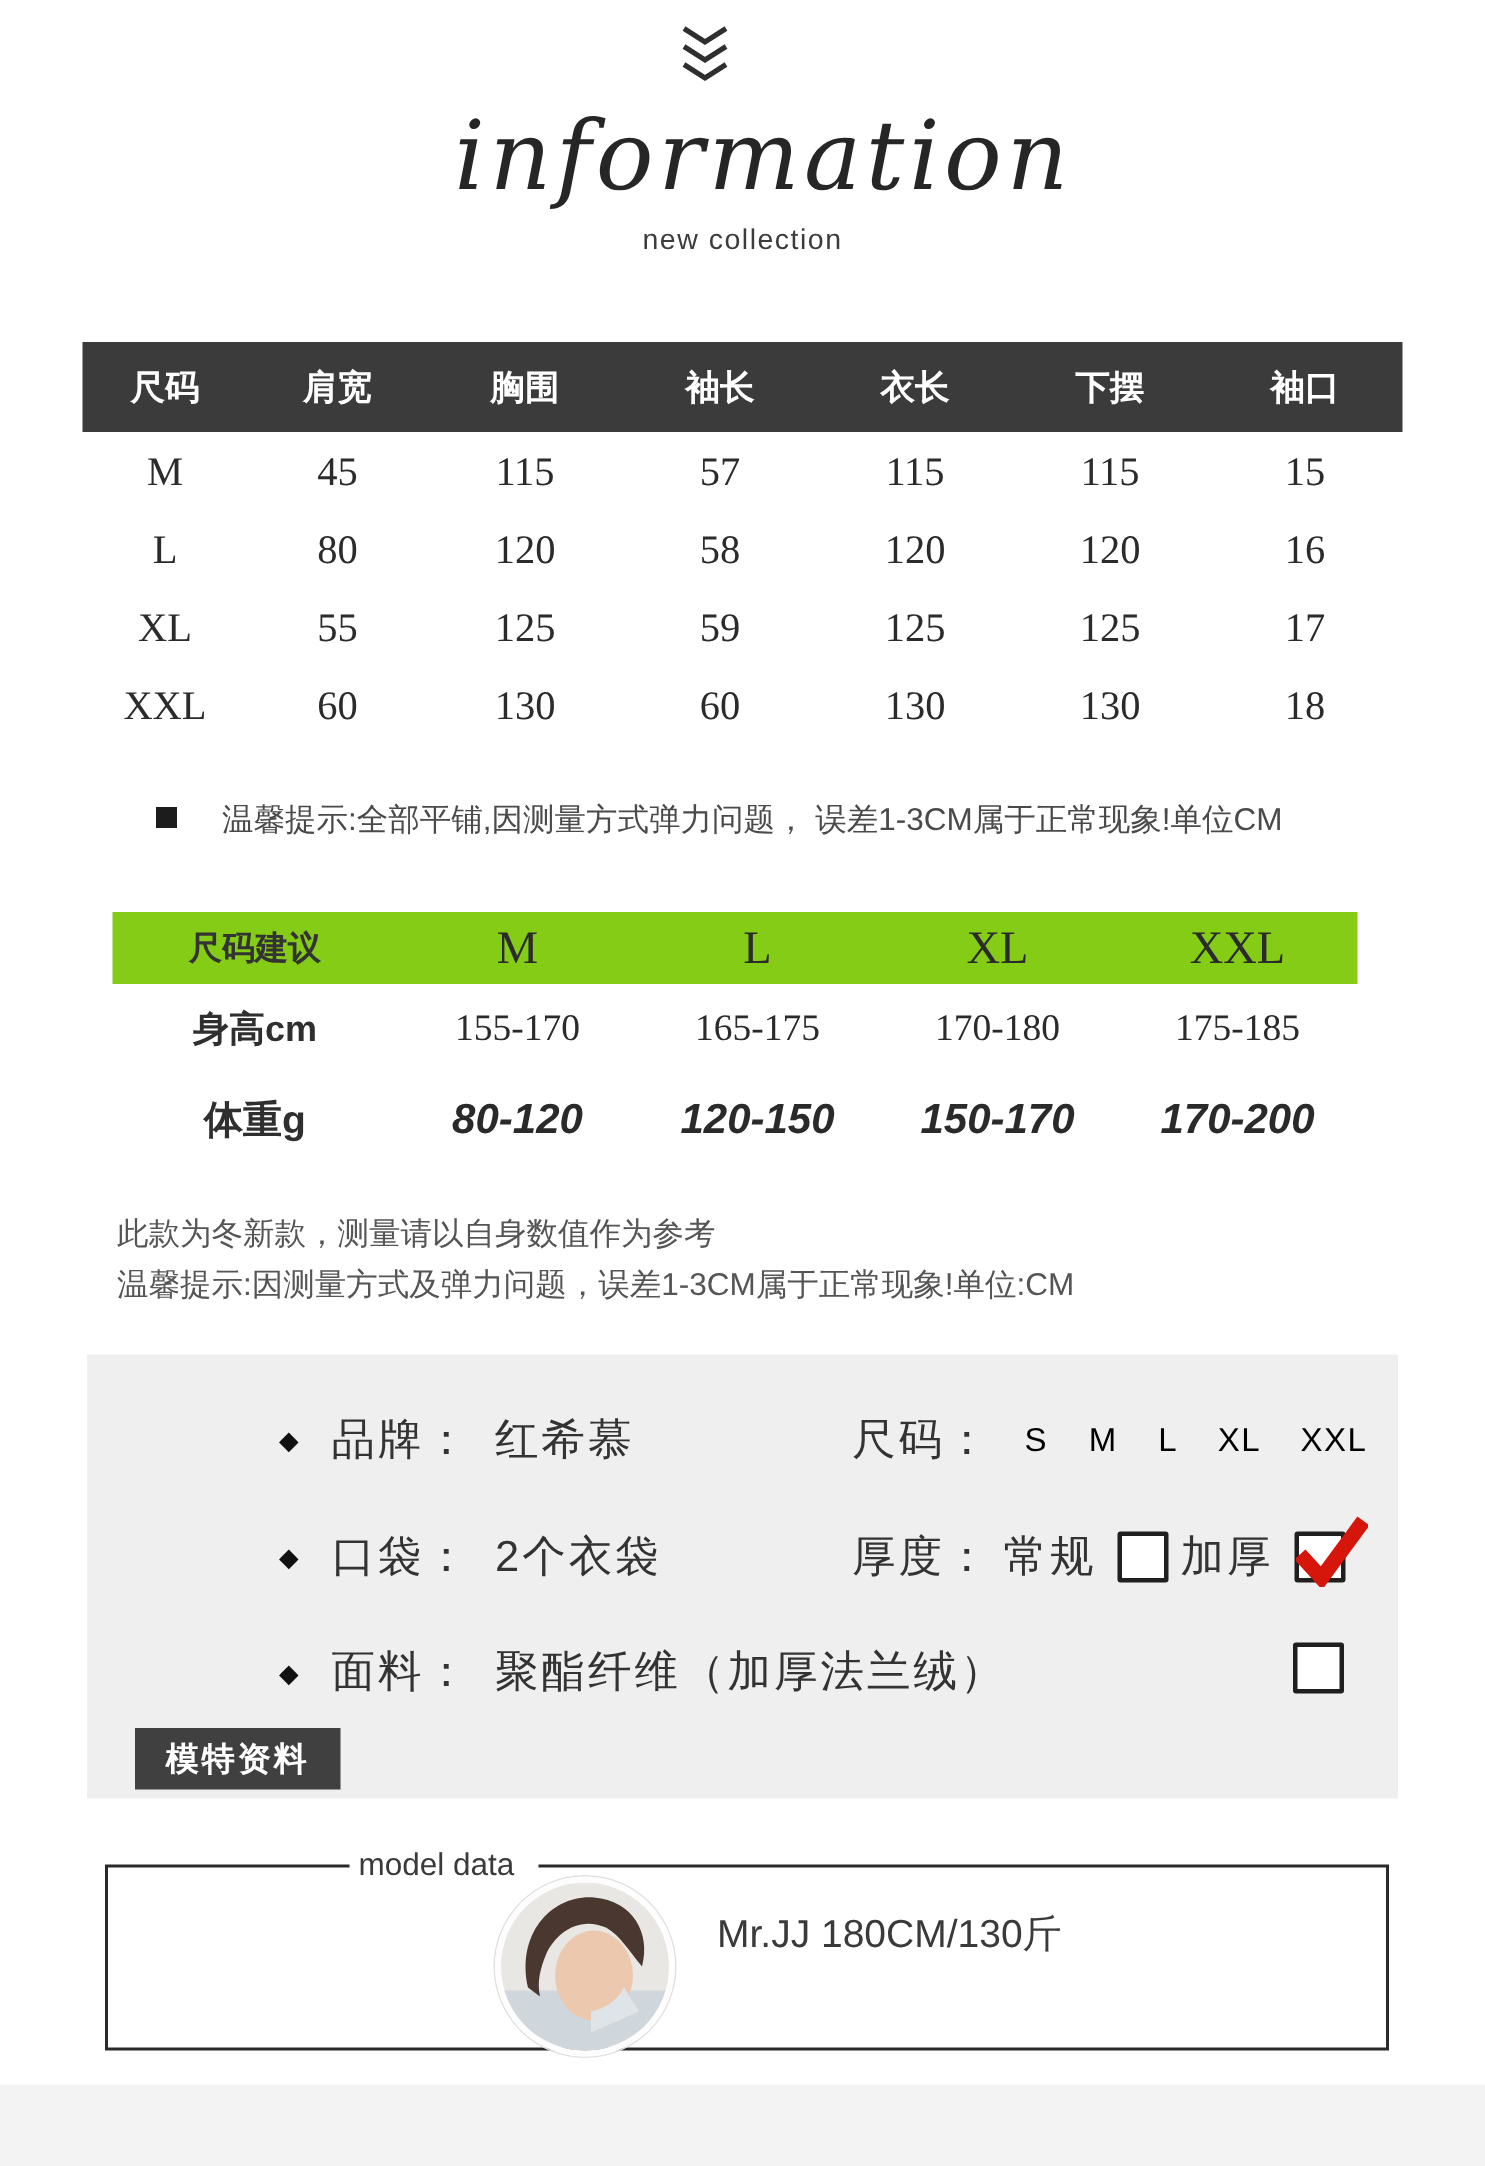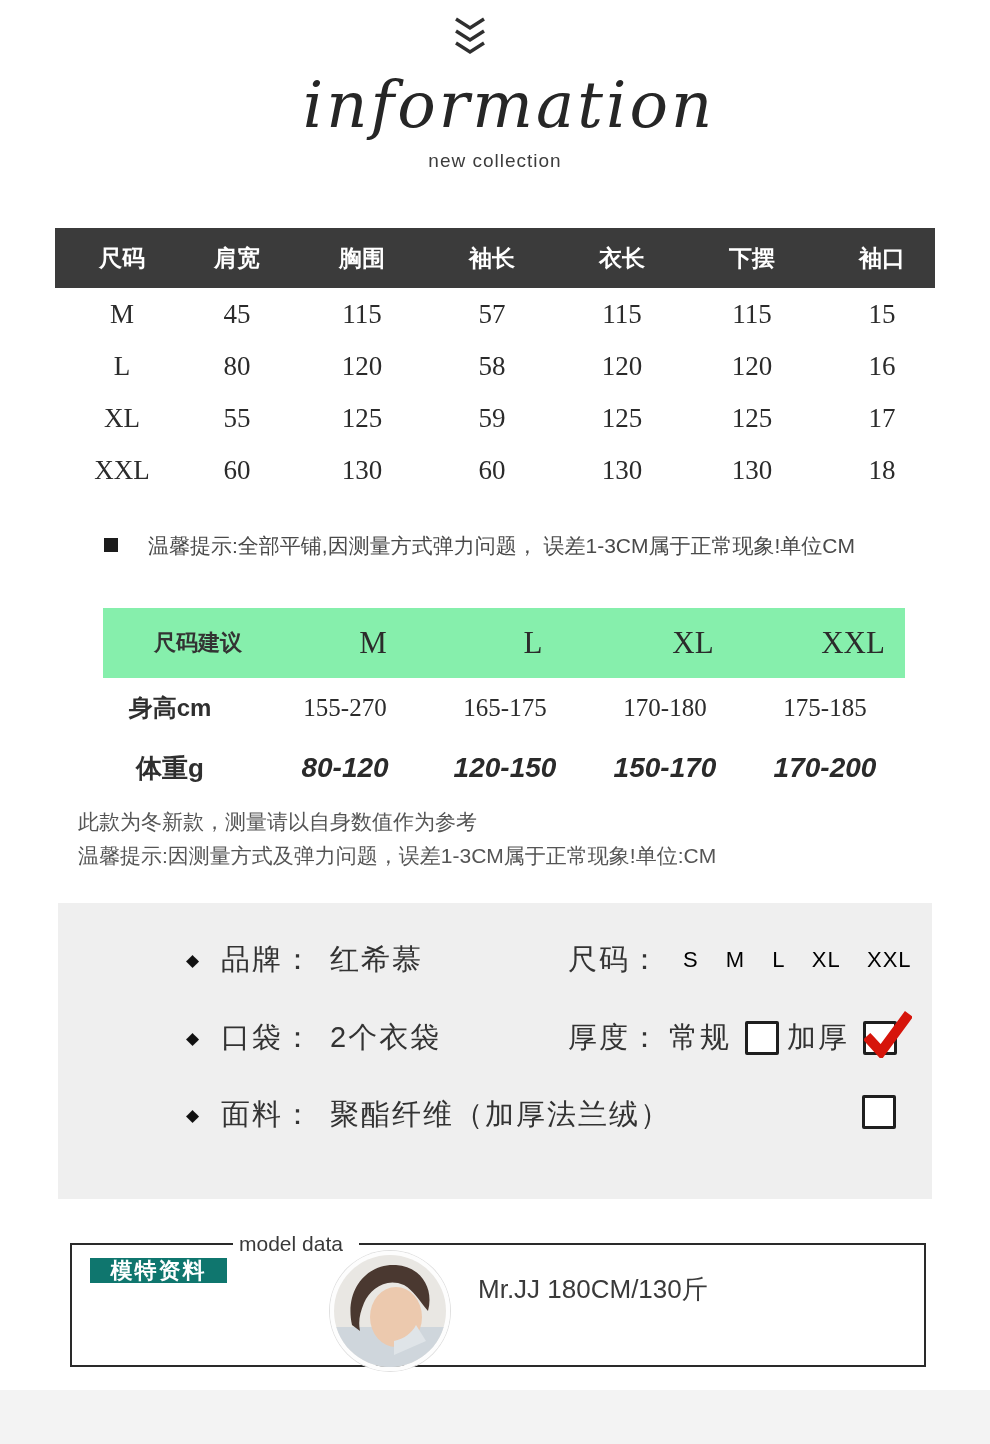--- a/index.html
+++ b/index.html
@@ -15,41 +15,41 @@
     position:absolute; left:0; top:68px; width:100%; text-align:center;
     font-family:"DejaVu Serif", serif; font-style:italic; font-weight:500;
     font-size:64px; letter-spacing:3px; color:#262626;padding-left:28px;
   }
   .subtitle {
     position:absolute; left:0; top:150px; width:100%; text-align:center;
     font-size:19px; letter-spacing:1px; color:#3c3c3c;
   }
   
   .size-table { position:absolute; left:55px; top:228px; width:880px; }
-  .st-grid { display:grid; grid-template-columns:110px 120px 130px 130px 130px 130px 130px;padding-left:12px; }
+  .st-grid { display:grid; grid-template-columns:110px 120px 130px 130px 130px 130px 130px; }
   .st-head {
     background:#3b3b3b; height:60px; align-items:center;
   }
   .st-head span {
     display:flex; align-items:center; justify-content:center;
     color:#fff; font-size:23px; font-weight:700;
   }
   .st-row { height:52px; }
   .st-row span {
     display:flex; align-items:center; justify-content:center;
     font-family:"Liberation Serif", serif; font-size:27px; color:#2b2b2b;
   }
   
   .note1 { position:absolute; left:104px; top:532px; display:flex; align-items:flex-start; }
   .note1 .sq { width:14px; height:14px; background:#1c1c1c; margin-top:6px; }
   .note1 .txt { margin-left:30px; font-size:21px; color:#4a4a4a; }
   
   .sug-table { position:absolute; left:75px; top:608px; width:830px; }
   .sug-grid { display:grid; grid-template-columns:190px 160px 160px 160px 160px; }
-  .sug-head { background:#86efac; height:70px;margin-left:28px; }
+  .sug-head { background:#84cc16; height:48px; }
   .sug-head span { display:flex; align-items:center; justify-content:center; }
   .sug-head .cn { font-size:22px; font-weight:700; color:#333; }
   .sug-head .sz { font-family:"Liberation Serif", serif; font-size:31px; color:#2b2b2b; }
   .sug-row { height:60px; }
   .sug-row span { display:flex; align-items:center; justify-content:center; }
   .sug-row .lbl { font-size:24px; font-weight:700; color:#2f2f2f; }
   .row-height .val { font-family:"Liberation Serif", serif; font-size:25px; color:#2b2b2b; }
   .row-weight .lbl { font-size:26px; }
   .row-weight .val { font-size:28px; font-weight:700; color:#2a2a2a;font-style:italic; }
   
@@ -77,22 +77,22 @@
   .lone-box { position:absolute; left:790px; top:0px; }
   .r1 { top:37px; }
   .r2 { top:115px; }
   .r3 { top:192px; }
   
   .model-frame {
     position:absolute; left:70px; top:1243px; width:856px; height:124px;
     border:2px solid #2a2a2a;
   }
   .model-badge {
-    position:absolute; left:90px; top:1258px; width:137px; height:25px;
-    background:#0f766e; color:#fff; font-size:22px; font-weight:700;
+    position:absolute; left:90px; top:1152px; width:137px; height:41px;
+    background:#404040; color:#fff; font-size:22px; font-weight:700;
     display:flex; align-items:center; justify-content:center; letter-spacing:2px;
   }
   .model-badge-en {
     position:absolute; left:233px; top:1230px; background:#fff;
     font-size:21px; color:#3a3a3a; padding:2px 16px 2px 6px;
   }
   .model-photo {
     position:absolute; left:330px; top:1251px; width:120px; height:120px;
     border-radius:50%; overflow:hidden; border:4px solid #fdfdfd;
     box-shadow:0 0 0 1px #e0e0e0;
@@ -175,21 +175,21 @@
   <div class="sug-table">
     <div class="sug-grid sug-head">
       <span class="cn">尺码建议</span>
       <span class="sz">M</span>
       <span class="sz">L</span>
       <span class="sz">XL</span>
       <span class="sz">XXL</span>
     </div>
     <div class="sug-grid sug-row row-height">
       <span class="lbl">身高cm</span>
-      <span class="val">155-270</span>
+      <span class="val">155-170</span>
       <span class="val">165-175</span>
       <span class="val">170-180</span>
       <span class="val">175-185</span>
     </div>
     <div class="sug-grid sug-row row-weight">
       <span class="lbl">体重g</span>
       <span class="val">80-120</span>
       <span class="val">120-150</span>
       <span class="val">150-170</span>
       <span class="val">170-200</span>

